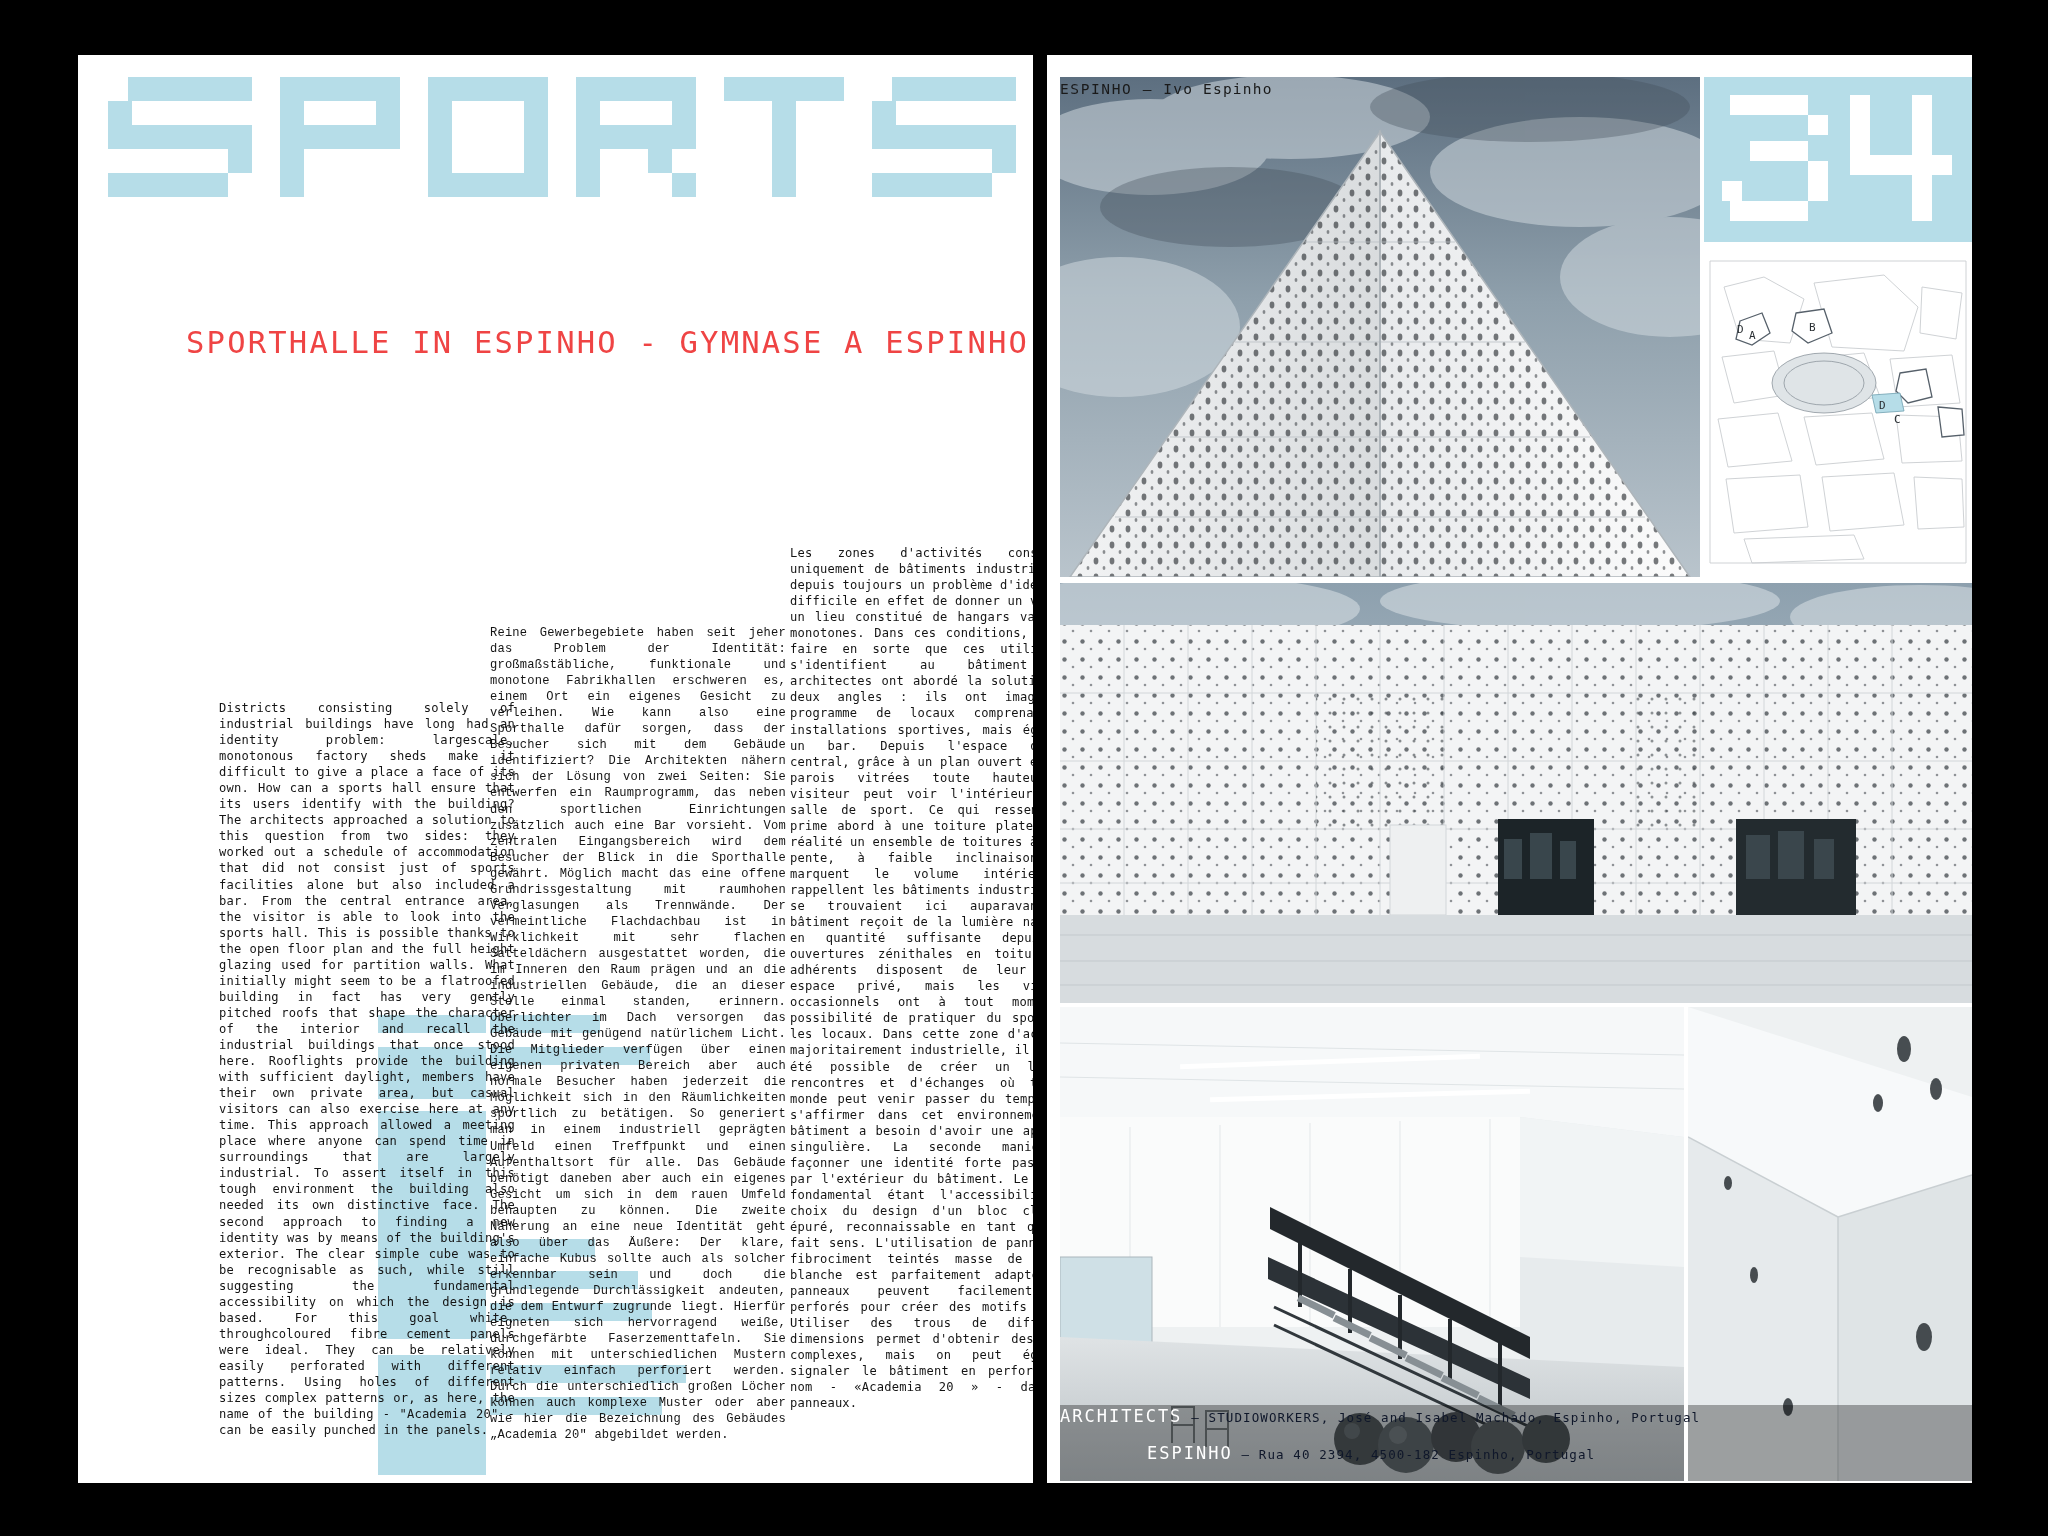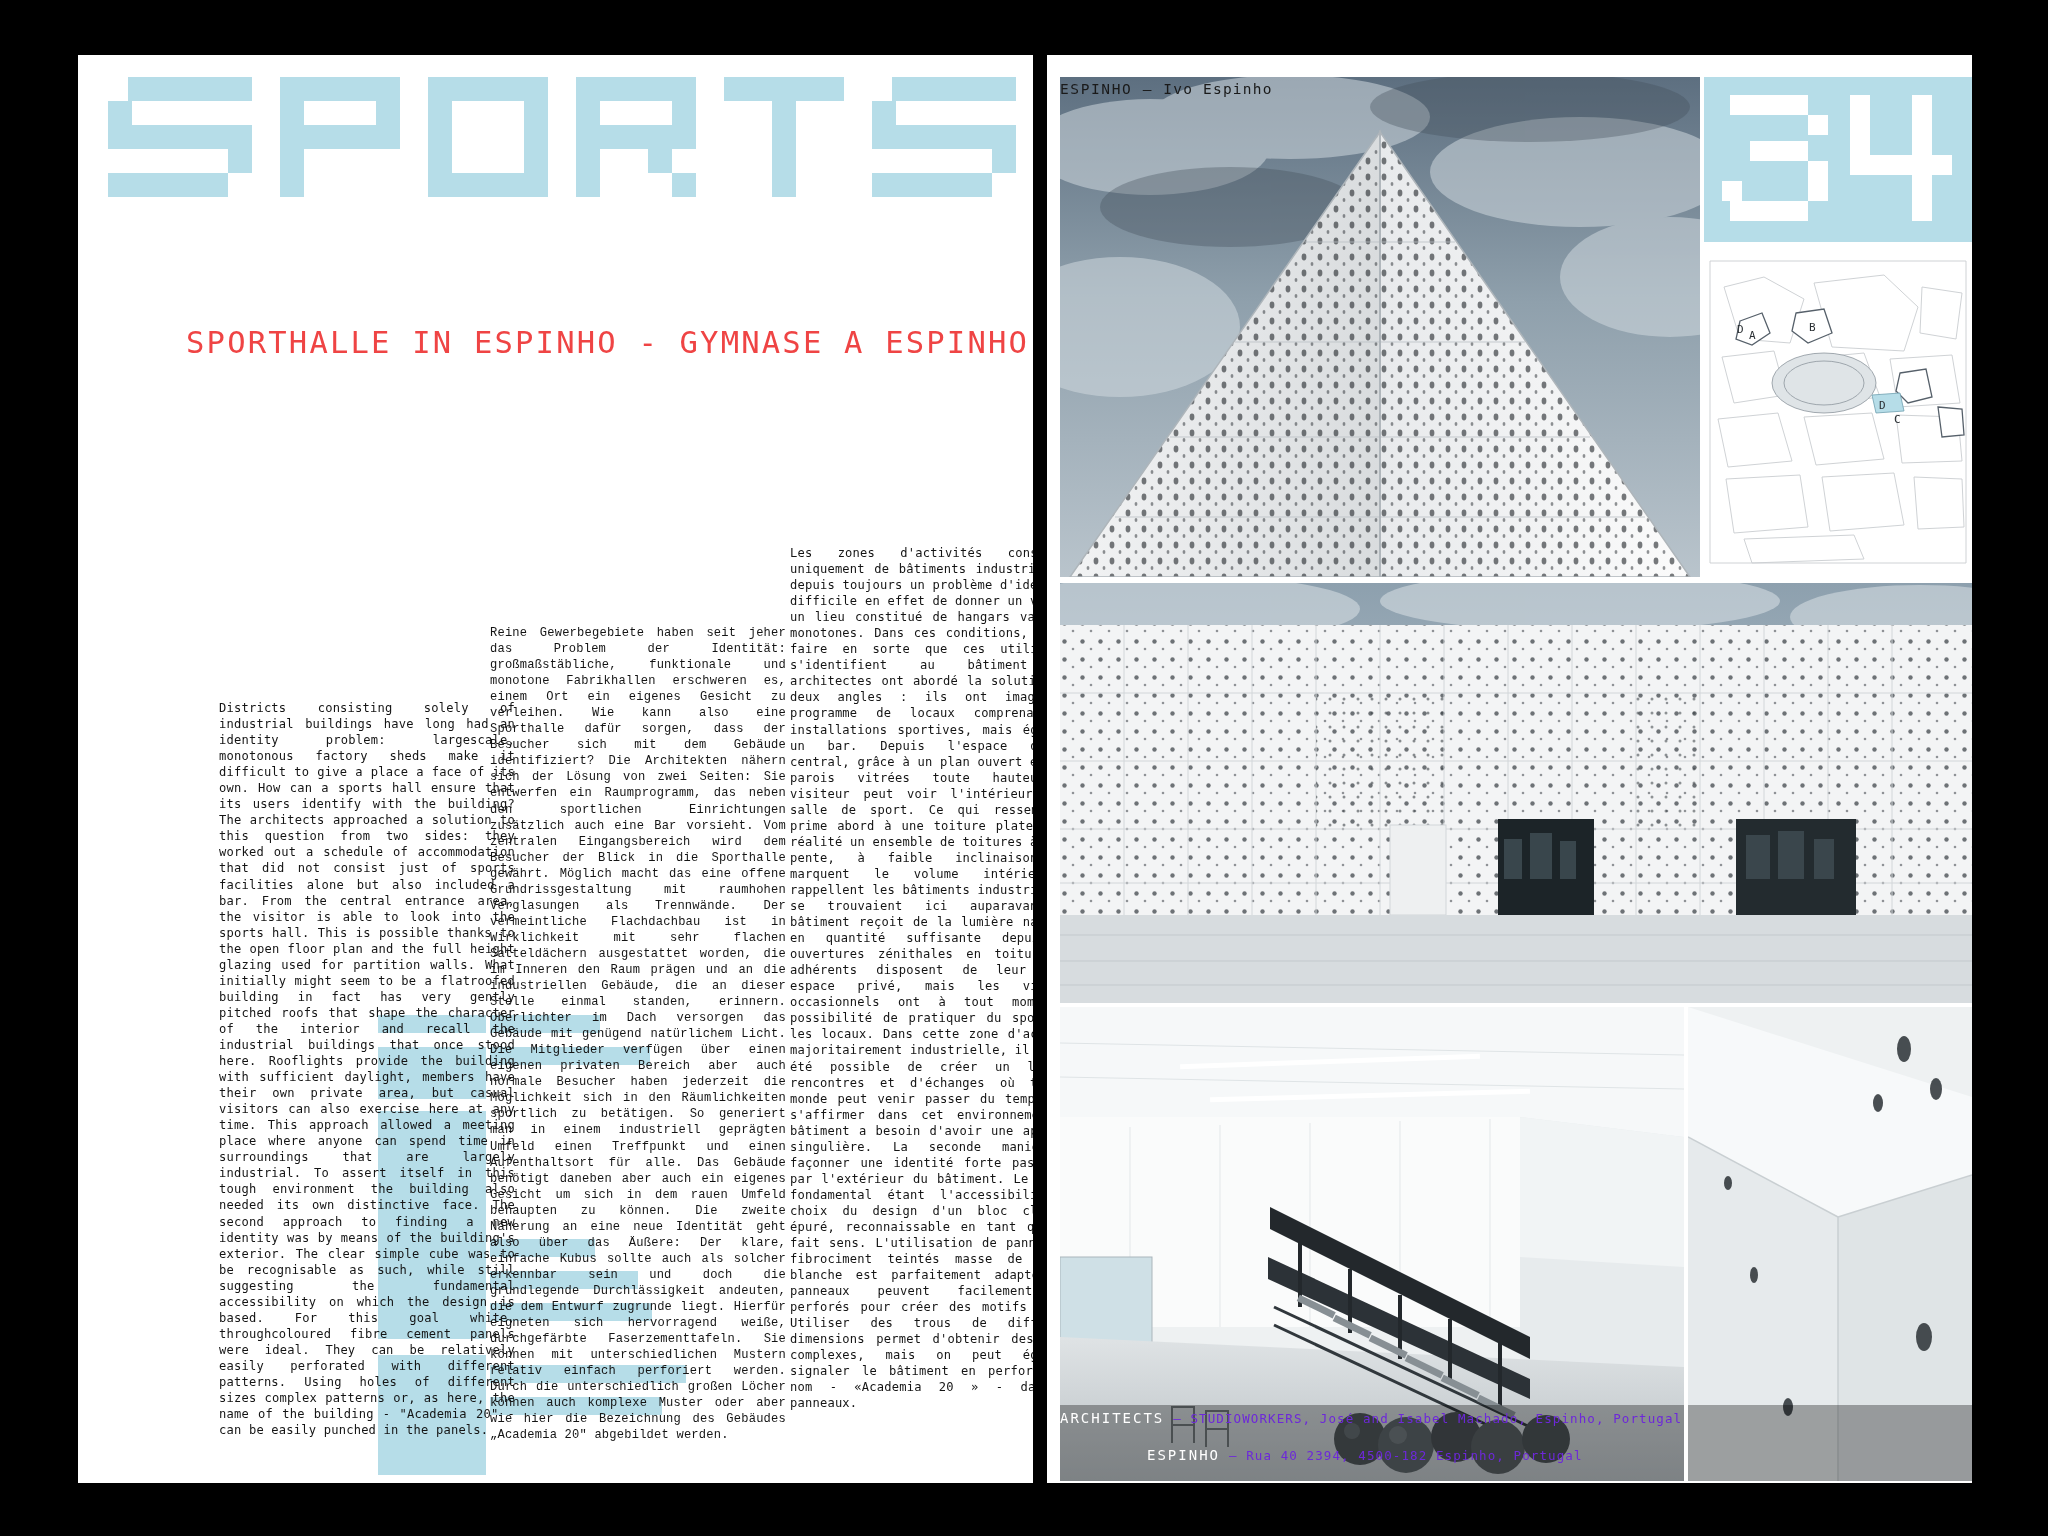--- a/index.html
+++ b/index.html
@@ -130,22 +130,22 @@
   .credit-line {
     position: absolute;
     font-size: 13px;
     letter-spacing: 1.1px;
     color: #e9e9e9;
     z-index: 8;
     white-space: nowrap;
   }
   .credit-architects { left: 13px; bottom: 57px; }
   .credit-location  { left: 100px; bottom: 20px; }
-  .credit-line .lbl { font-size: 14px; letter-spacing: 2px; color:#fff; }
-  .credit-line .val { font-size: 12.5px; color:#6d28d9; }
+  .credit-line .lbl { font-size: 17px; letter-spacing: 2px; color:#fff; }
+  .credit-line .val { font-size: 12.5px; color:#0f172a; }
 
   svg { overflow: visible; }
 </style>
 </head>
 <body>
 
 <div class="spread">
 
   <div class="page page-left">
 

